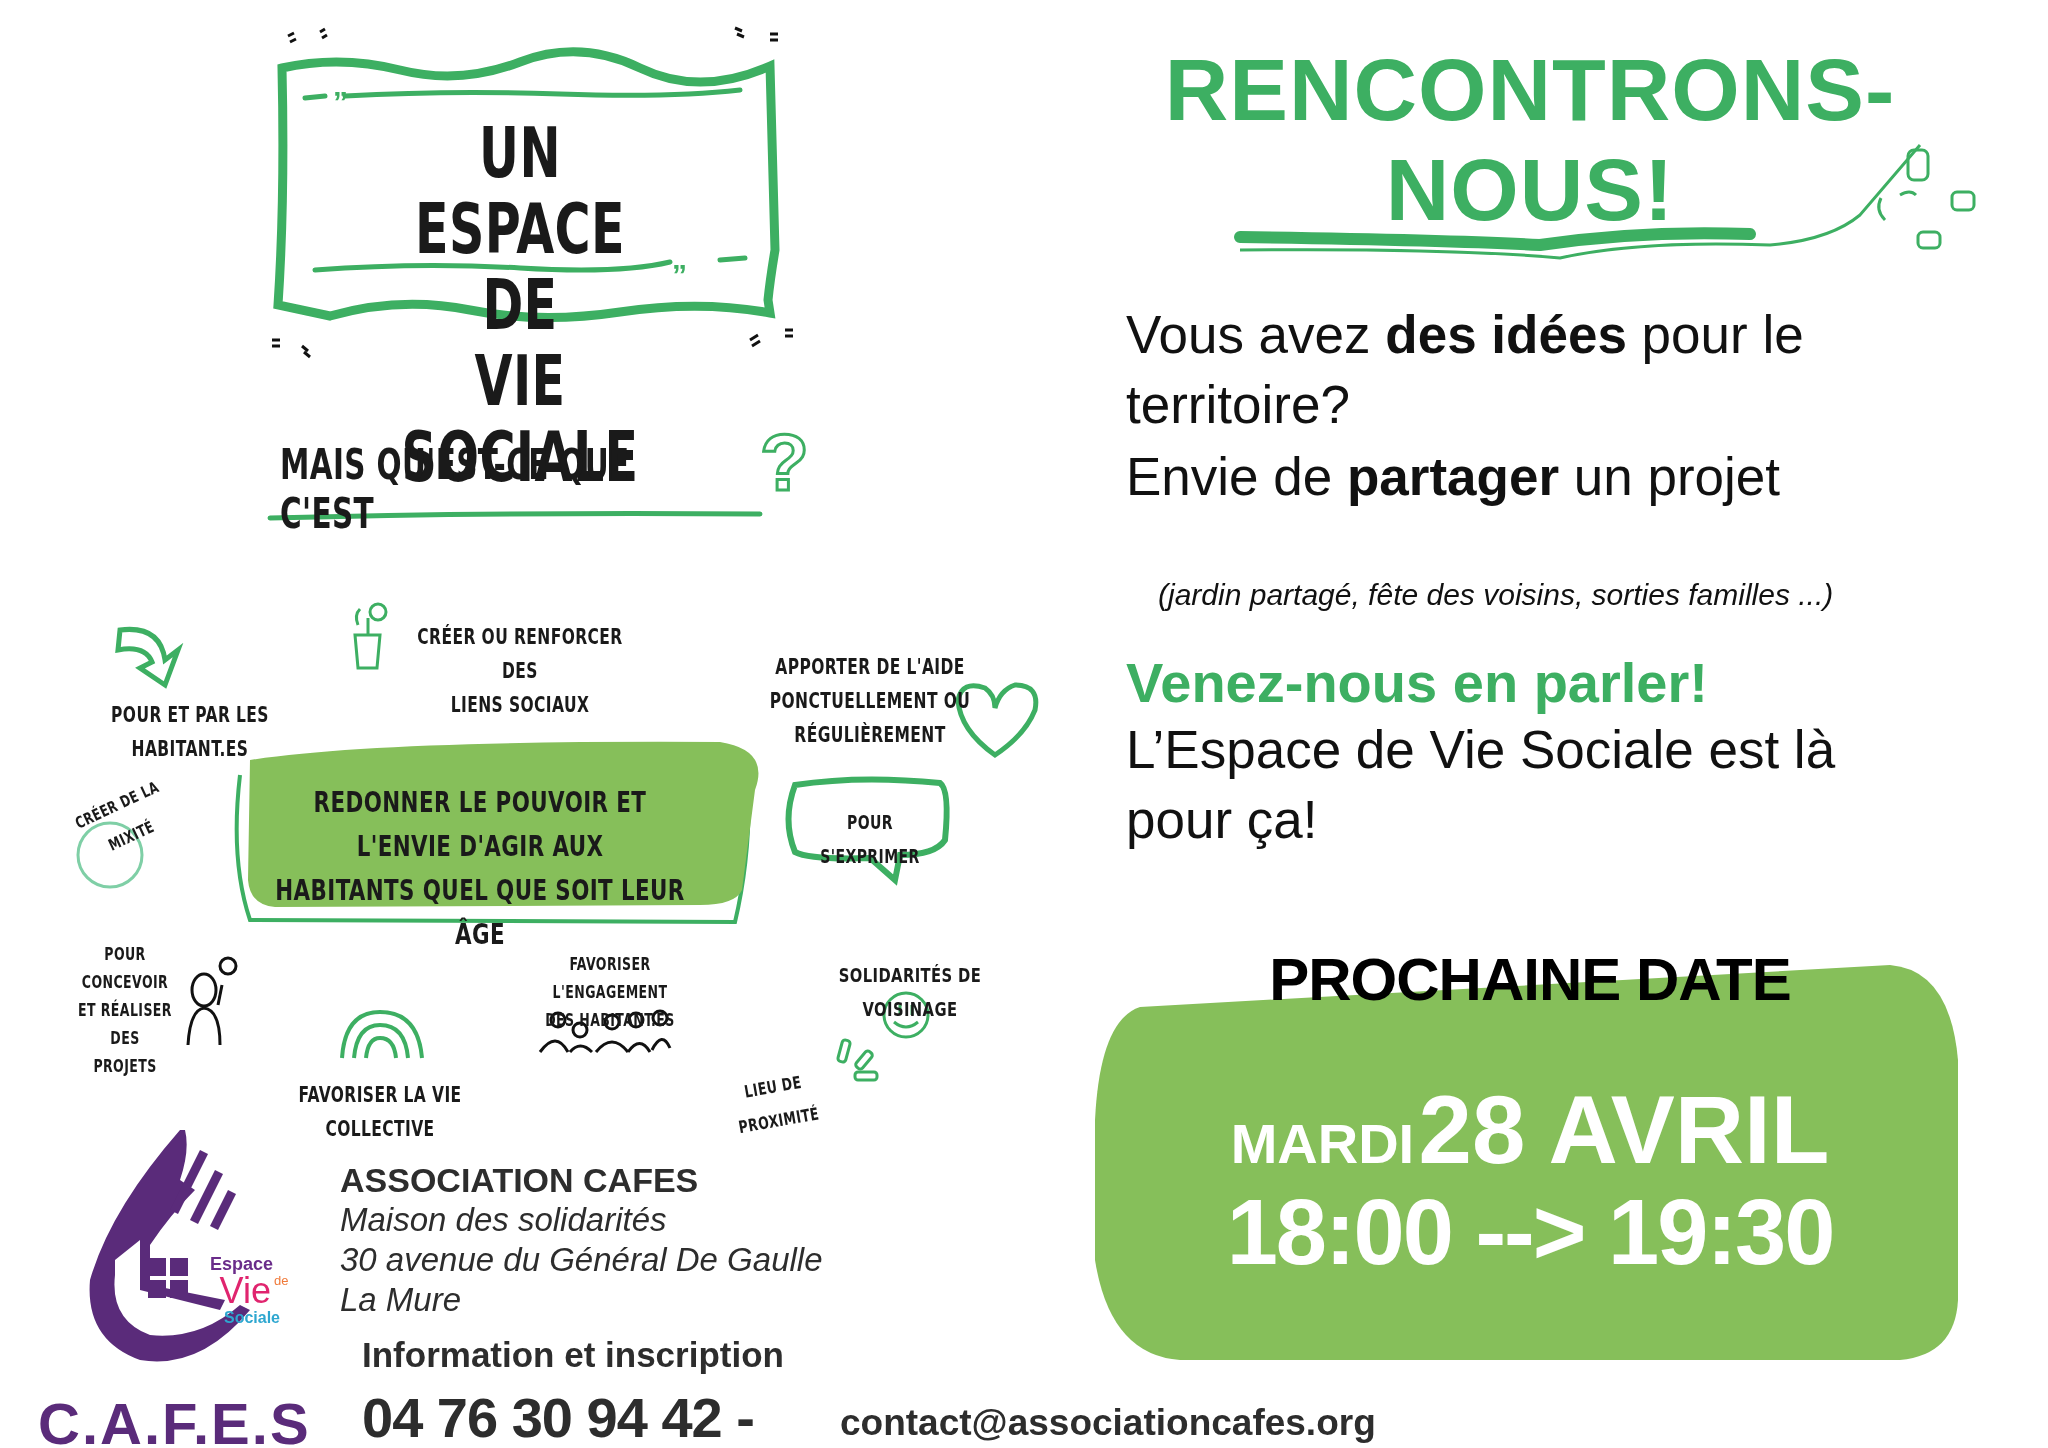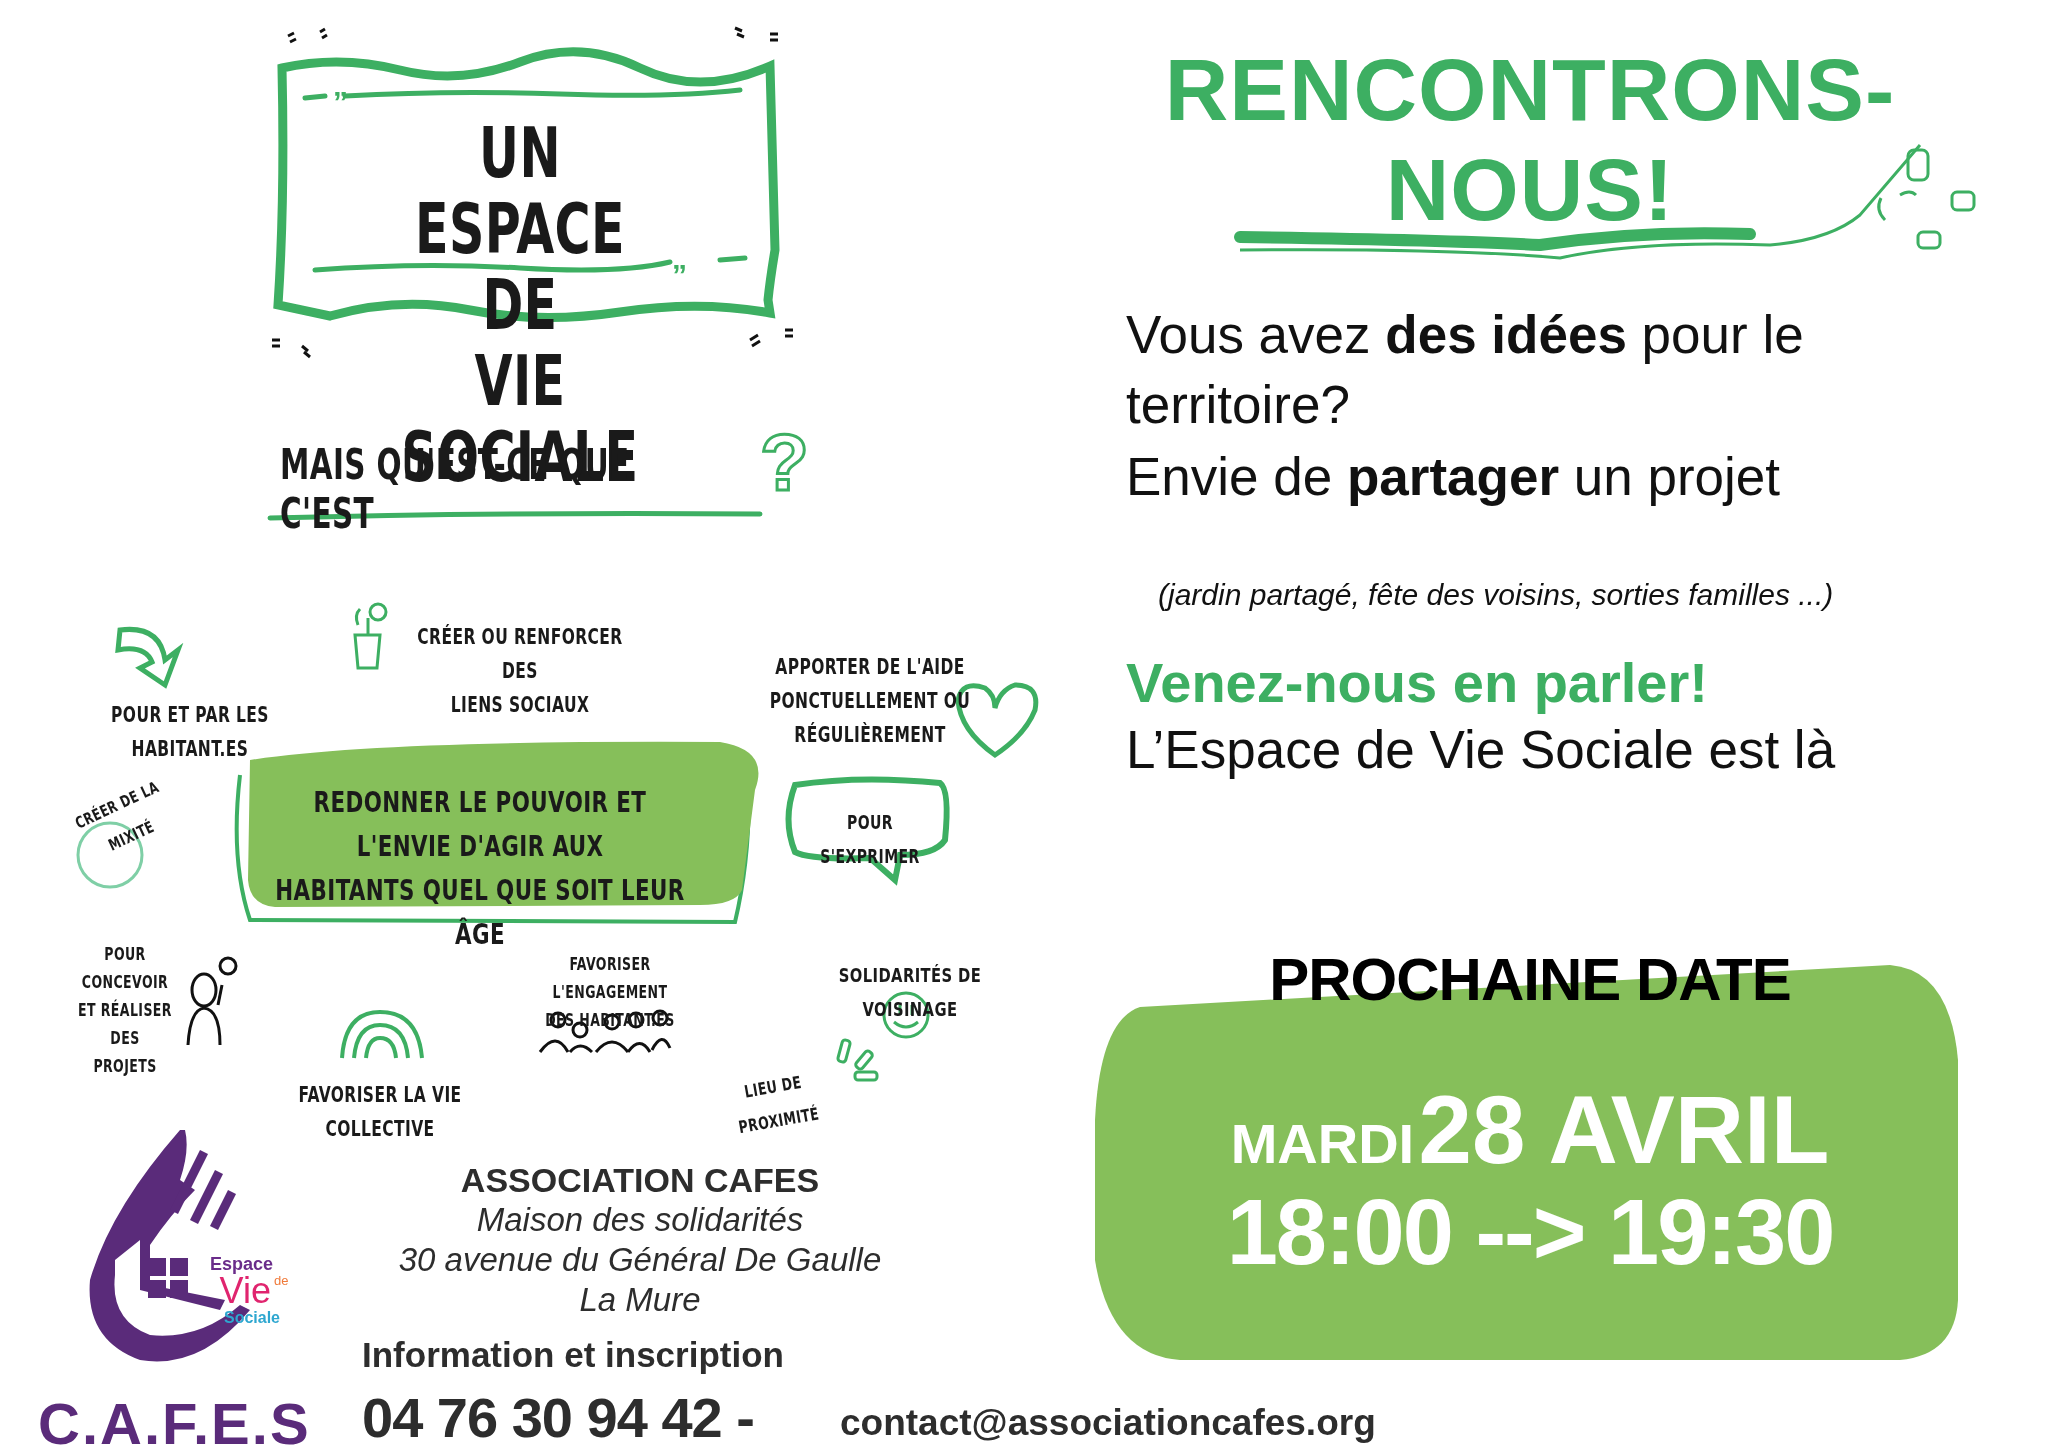--- a/index.html
+++ b/index.html
@@ -22,21 +22,21 @@
   #sub-note { left:1158px; top:578px; font-size:30px; font-style:italic; color:#111; }
   #venez { left:1126px; top:650px; font-size:56px; font-weight:900; color:#3daf62;text-align:center; }
 
   #date-card-title { left:1230px; top:945px; width:600px; text-align:center; font-size:60px; font-weight:900; color:#000; letter-spacing:-1px; }
   #date-line1 { left:1100px; top:1075px; width:860px; text-align:center; color:#fff; font-weight:900; }
   #date-line1 .small { font-size:56px; font-weight:700; }
   #date-line1 .big { font-size:96px; }
   #date-line2 { left:1100px; top:1180px; width:860px; text-align:center; color:#fff; font-weight:900; font-size:92px; letter-spacing:-2px; }
 
   
-  #org-block { left:340px; top:1160px; width:600px; text-align:center; color:#2d2d2d; }
+  #org-block { left:340px; top:1160px; width:600px; text-align:left; color:#2d2d2d; }
   #org-name { font-size:34px; font-weight:900; line-height:40px; }
   .org-addr { font-size:33px; font-style:italic; line-height:40px; }
   #info-label { left:362px; top:1335px; font-size:35px; font-weight:bold; color:#2d2d2d; }
   #phone { left:362px; top:1385px; font-size:56px; font-weight:900; color:#2d2d2d; letter-spacing:-1px; }
   #email { left:840px; top:1402px; font-size:37px; font-weight:bold; color:#2d2d2d; }
   #cafes-label { left:38px; top:1390px; font-size:58px; font-weight:900; color:#5a2b7a; letter-spacing:2px; }
   #logo-espace { left:210px; top:1255px; font-size:18px; font-weight:bold; color:#6a2c8a; line-height:18px; text-align:left; width:70px; }
   #logo-de { left:262px; top:1273px; font-size:13px; color:#f07a3a;margin-left:12px; }
   #logo-vie { left:203px; top:1272px; font-size:36px; color:#e0246e; width:68px; text-align:right; line-height:38px; }
   #logo-sociale { left:210px; top:1309px; font-size:16px; font-weight:bold; color:#2ea7d0; width:70px; text-align:right; }
@@ -207,20 +207,21 @@
   <div><span>Vous avez </span><b>des idées</b><span> pour le</span></div>
   <div>territoire?</div>
 </div>
 <div class="abs body-txt" style="top:442px;">
   <div><span>Envie de </span><b>partager</b><span> un projet</span></div>
 </div>
 <div id="sub-note" class="abs">(jardin partagé, fête des voisins, sorties familles ...)</div>
 <div id="venez" class="abs">Venez-nous en parler!</div>
 <div class="abs body-txt" style="top:715px;">
   <div>L’Espace de Vie Sociale est là</div>
+  <div>pour ça!</div>
 </div>
 
 <div id="date-card-title" class="abs">PROCHAINE DATE</div>
 <div id="date-line1" class="abs">
   <span class="small">MARDI</span>
   <span class="big">28 AVRIL</span>
 </div>
 <div id="date-line2" class="abs">18:00 --&gt; 19:30</div>
 
 <div id="logo-espace" class="abs">Espace</div>

